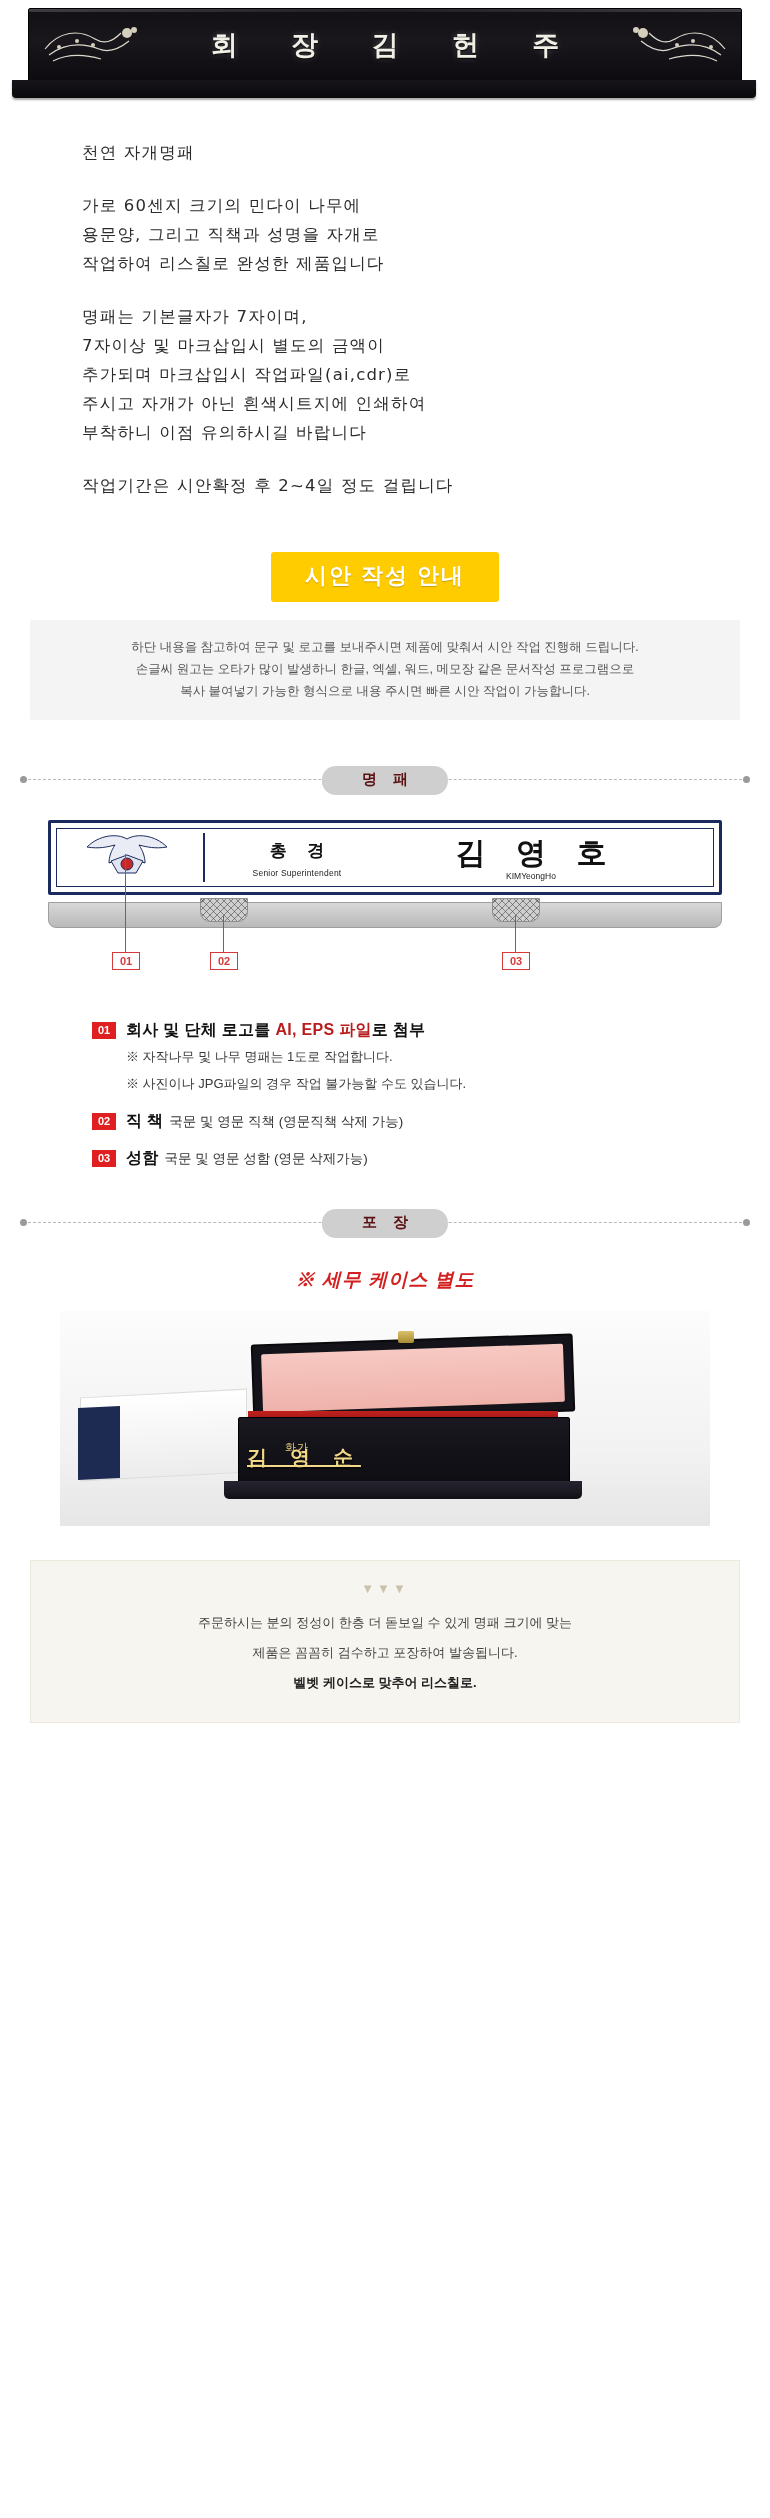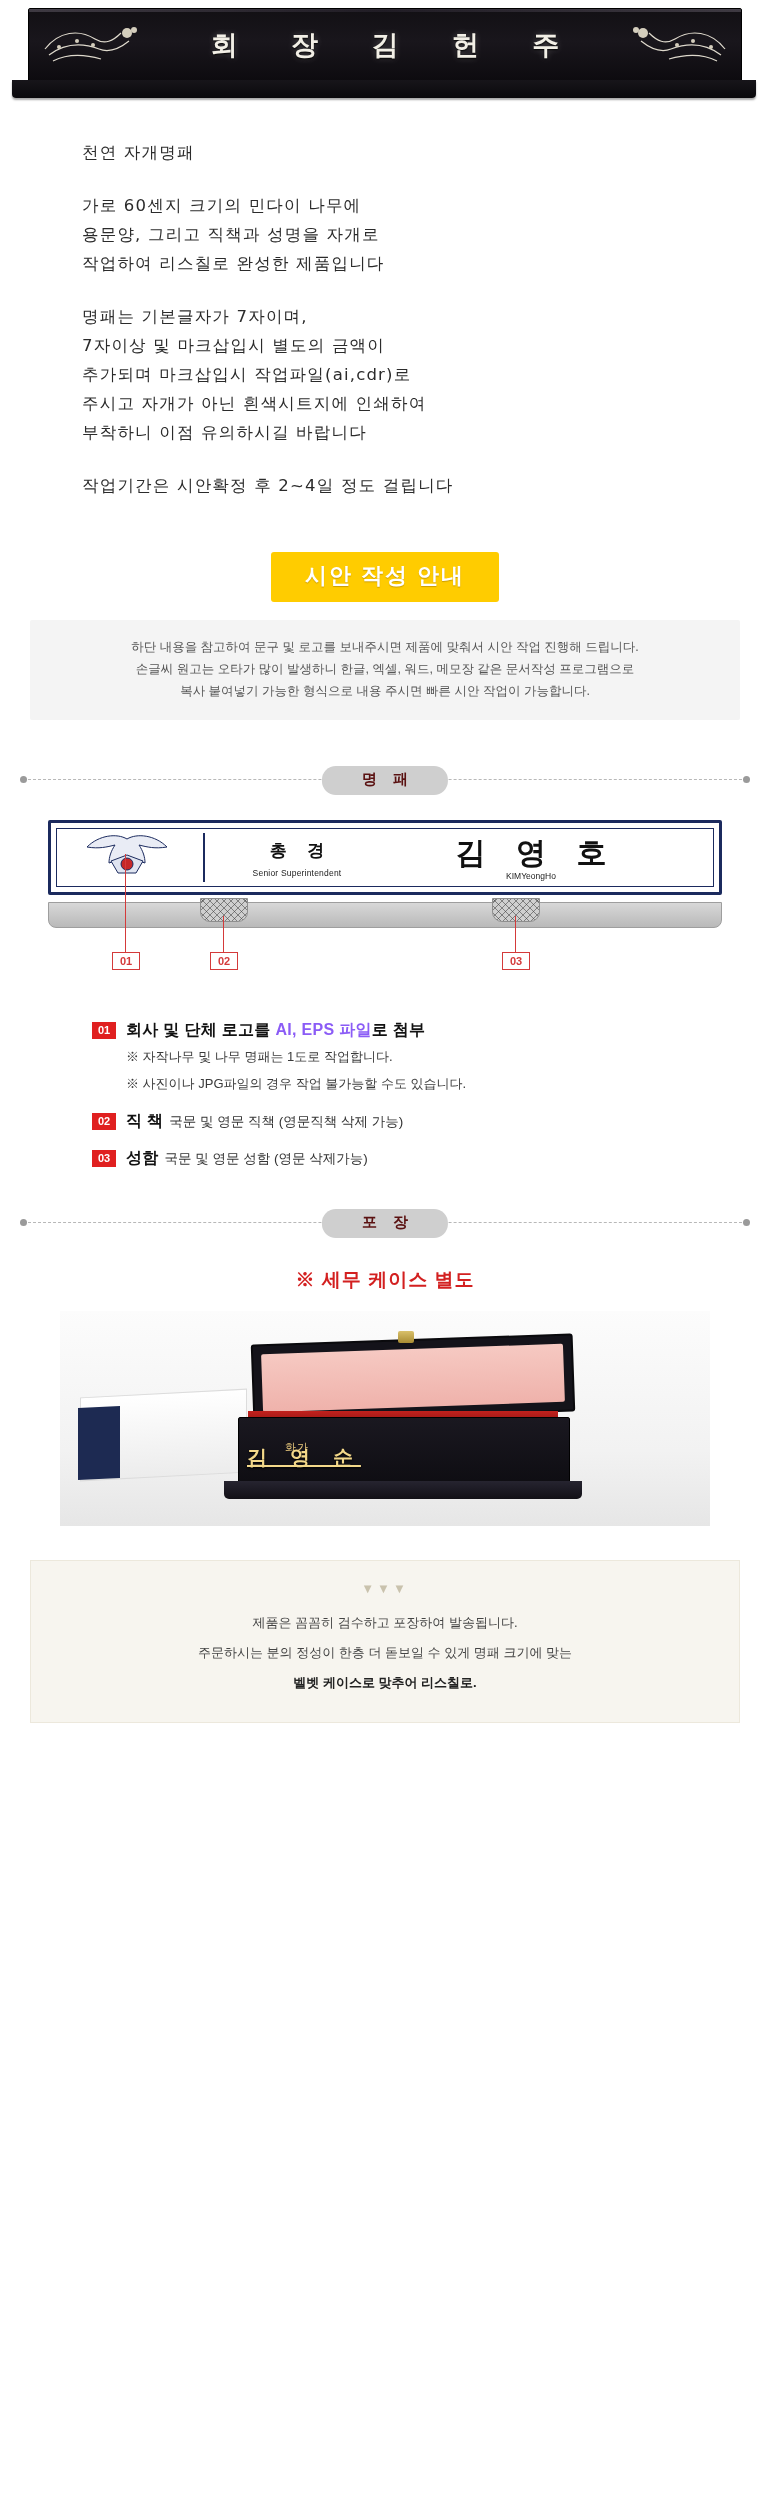--- a/index.html
+++ b/index.html
@@ -304,21 +304,21 @@
     line-height: 17px;
     margin-right: 10px;
     flex: none;
   }
   .legend-title {
     font-size: 16px;
     font-weight: bold;
     color: #111;
     letter-spacing: .3px;
   }
-  .legend-title .blue { color: #8b5cf6; }
+  .legend-title .blue { color: #b91c1c; }
   .legend-sub {
     font-size: 13.5px;
     font-weight: normal;
     color: #333;
     margin-left: 6px;
   }
   .legend-note {
     margin: 5px 0 0 34px;
     font-size: 13px;
     color: #3a3a3a;
@@ -326,20 +326,21 @@
   }
 
   
   .pack-title {
     margin-top: 30px;
     text-align: center;
     color: #d32020;
     font-size: 19px;
     font-weight: bold;
     letter-spacing: 1px;
+    font-style: italic;
   }
   .case-photo {
     margin: 18px 0 0 0;
     position: relative;
     height: 215px;
     background: #ffffff;
   }
   .case-bg {
     position: absolute;
     left: 60px; top: 0; width: 650px; height: 215px;
@@ -598,18 +599,18 @@
     <div class="case-red"></div>
     <div class="case-body">
       <div class="case-small">화가</div>
       <div class="case-name">김 영 순</div>
     </div>
     <div class="case-stand"></div>
   </div>
 
   <div class="footer-box">
     <div class="tri">▼▼▼</div>
+    <div class="footer-line">주문하시는 분의 정성이 한층 더 돋보일 수 있게 명패 크기에 맞는</div>
     <div class="footer-line">제품은 꼼꼼히 검수하고 포장하여 발송됩니다.</div>
-    <div class="footer-line">주문하시는 분의 정성이 한층 더 돋보일 수 있게 명패 크기에 맞는</div>
     <div class="footer-line em">벨벳 케이스로 맞추어 리스칠로.</div>
   </div>
 
 </div>
 
 </body></html>

